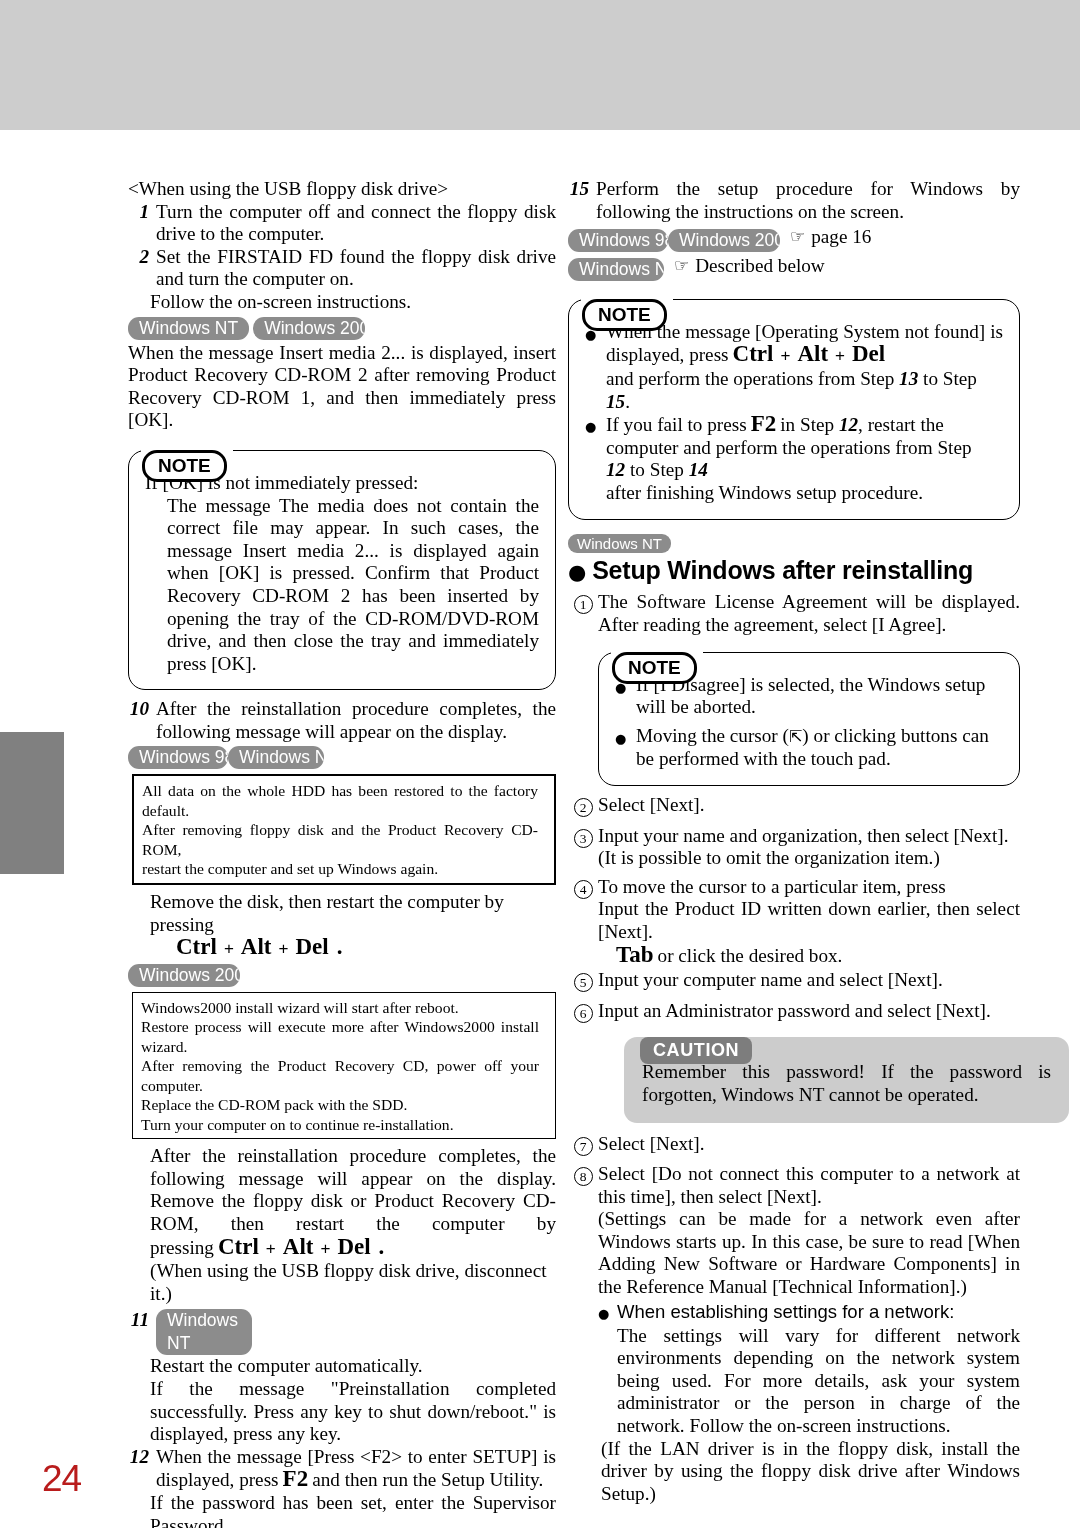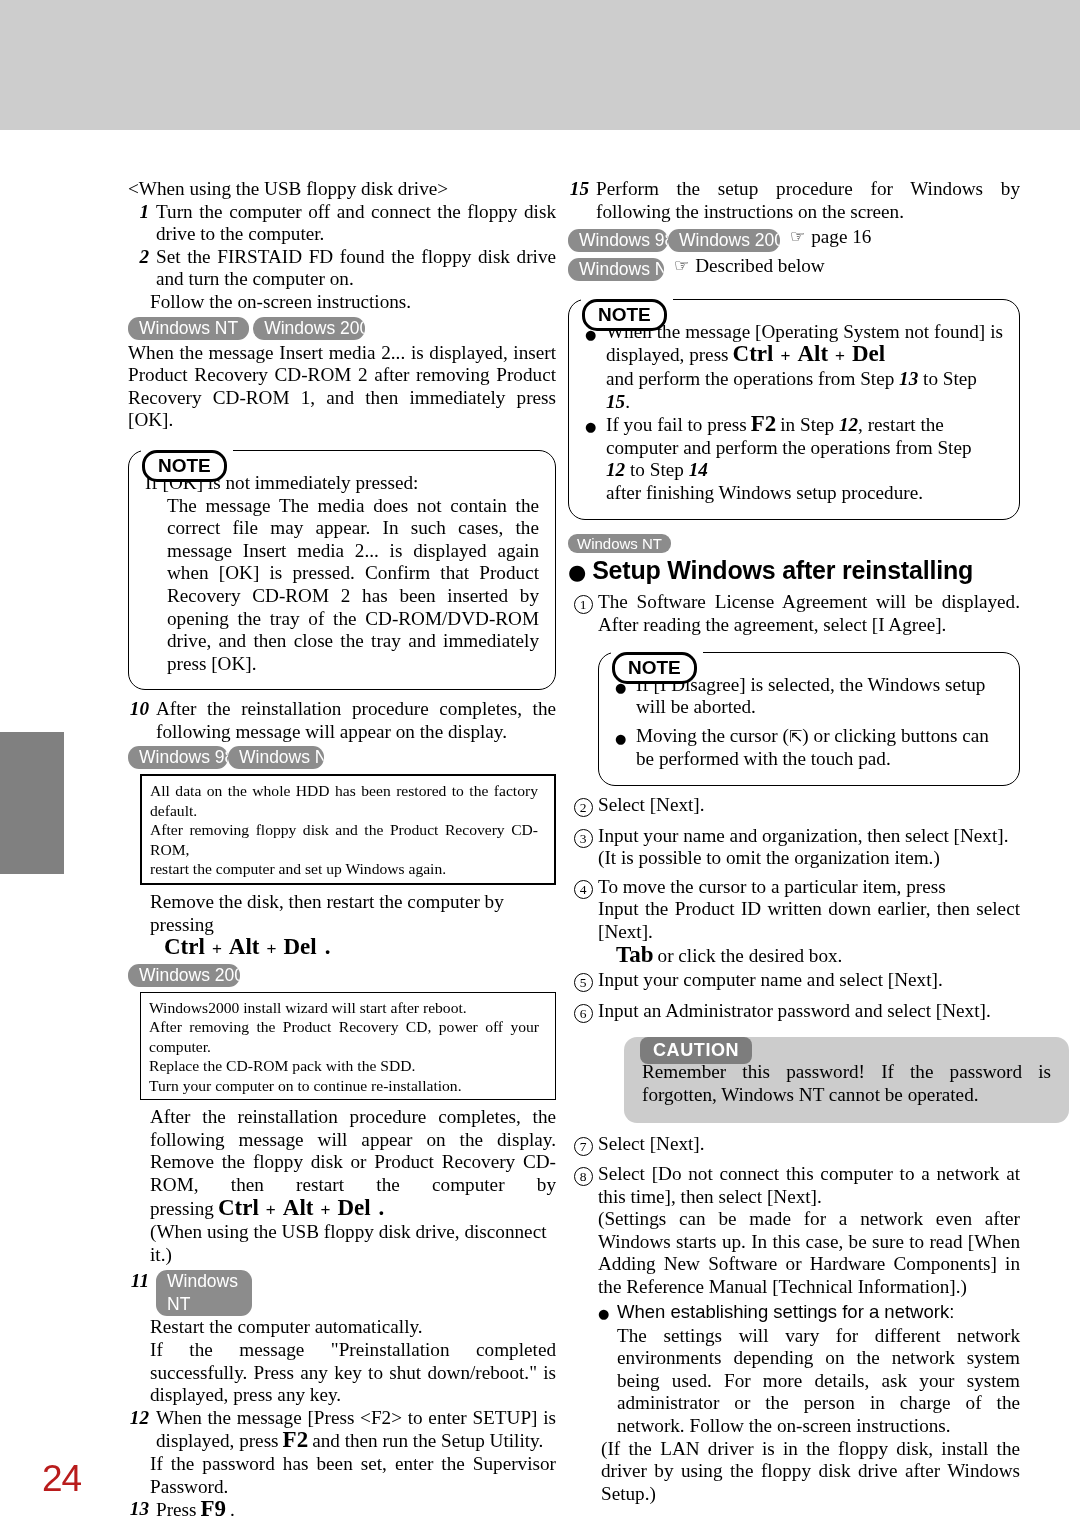--- a/index.html
+++ b/index.html
@@ -29,21 +29,21 @@
 
   
   #col-left  { position:absolute; left:128px; top:178px; width:428px; }
   #col-right { position:absolute; left:568px; top:178px; width:452px; }
 
   
   .p        { font-size:19.2px; line-height:22.6px; text-align:justify; }
   .p.nojust { text-align:left; }
   .ind0 { margin-left:0; }
   .ind1 { margin-left:22px; }
-  .ind2 { margin-left:32px; }
+  .ind2 { margin-left:44px; }
 
   
   .step { display:flex; font-size:19.2px; line-height:22.6px; }
   .step .num {
     flex:0 0 auto; min-width:28px;
     font-family:"Liberation Serif", serif;
     font-weight:bold; font-style:italic;
     font-size:19.2px; text-align:right; padding-right:7px;
   }
   .step .body { flex:1 1 auto; text-align:justify; }
@@ -141,21 +141,21 @@
   }
   .cautionbox .cbody {
     background:#cccccc; border-radius:13px;
     margin-top:13px; padding:24px 18px 16px 18px;
   }
 
   
   .msgbox {
     border:1.7px solid #000;
     padding:5px 16px 4px 8px;
-    margin:5px 0 6px 12px;
+    margin:5px 0 6px 4px;
     font-size:15.6px; line-height:19.5px;
     text-align:justify;
   }
   .msgbox.dbl { border:2.6px double #000; }
   .msgbox .ml { display:block; }
 
   
   .sec-head {
     font-family:"Liberation Sans", sans-serif;
     font-weight:bold; font-size:25px; line-height:30px;
@@ -229,20 +229,21 @@
   <div class="p nojust ind2">
     <span class="key">Ctrl</span><span class="plus">+</span><span class="key">Alt</span><span class="plus">+</span><span class="key">Del</span><span class="key">.</span>
   </div>
 
   <div class="badges">
     <span class="badge clip-200">Windows 2000</span>
   </div>
 
   <div class="msgbox">
     <span class="ml">Windows2000 install wizard will start after reboot.</span>
+    <span class="ml">Restore process will execute more after Windows2000 install wizard.</span>
     <span class="ml">After removing the Product Recovery CD, power off your computer.</span>
     <span class="ml">Replace the CD-ROM pack with the SDD.</span>
     <span class="ml">Turn your computer on to continue re-installation.</span>
   </div>
 
   <div class="p ind1"><span>After the reinstallation procedure completes, the following message will appear on the display.  Remove the floppy disk or Product Recovery CD-ROM, then restart the computer by pressing</span><span class="key">Ctrl</span><span class="plus">+</span><span class="key">Alt</span><span class="plus">+</span><span class="key">Del</span><span class="key">.</span></div>
   <div class="p nojust ind1">(When using the USB floppy disk drive, disconnect it.)</div>
 
   <div class="step mt4">
     <div class="num">11</div>

